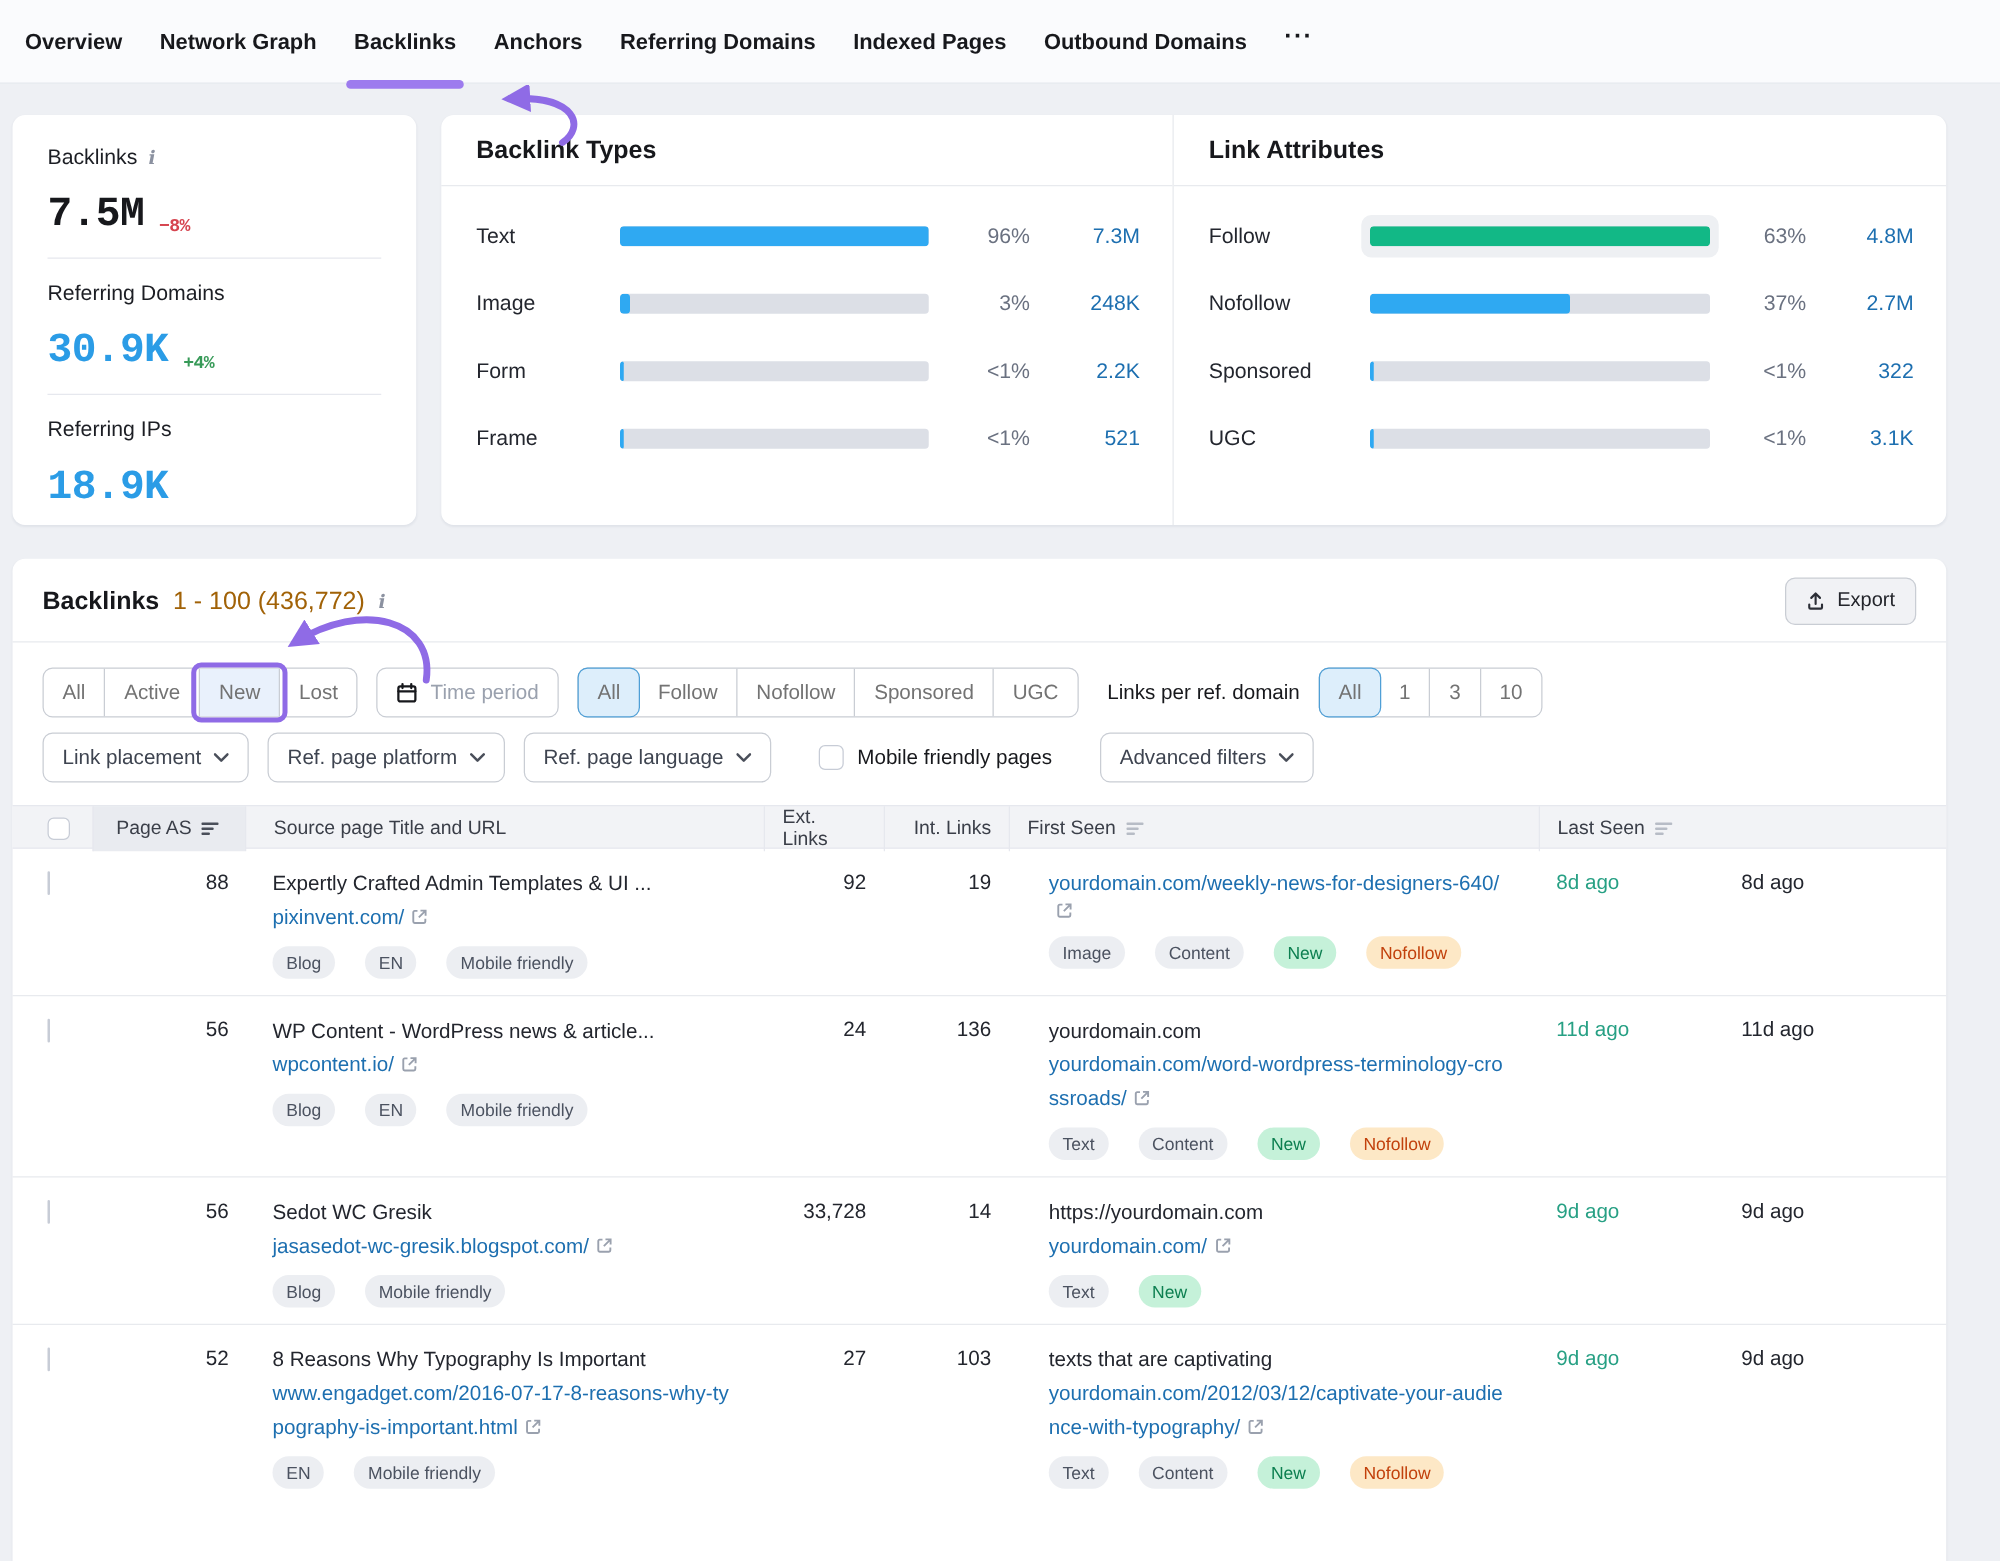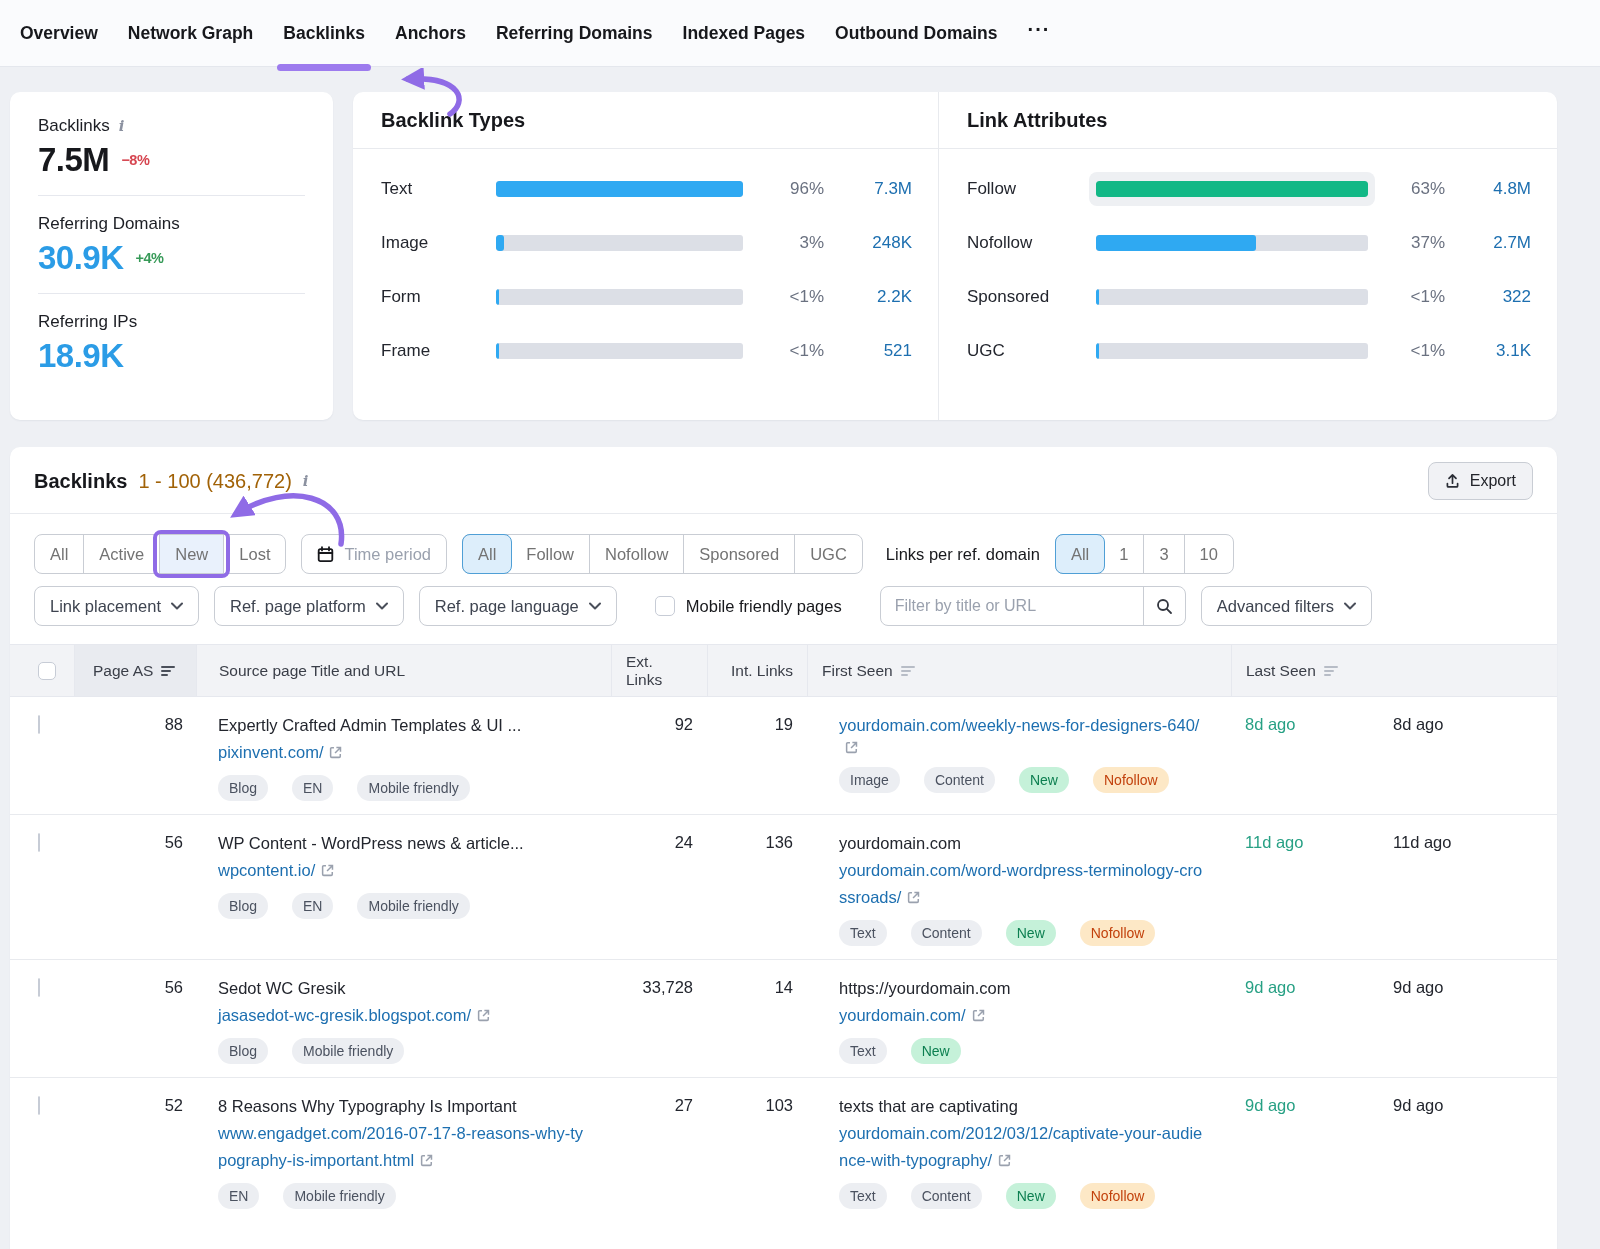--- a/index.html
+++ b/index.html
@@ -22,21 +22,21 @@
   .nav-underline { position:absolute; left:-6px; right:-6px; bottom:-4px; height:7px; background:#9d7bee; border-radius:4px; }
   .nav-more { font-weight:900; letter-spacing:1px; font-size:20px; padding-bottom:8px; }
   
   .card { position:absolute; background:#fff; border-radius:10px; box-shadow:0 1px 2px rgba(25,30,60,.06); }
   
   #stats { left:10px; top:92px; width:323px; height:328px; padding:6px 28px; }
   .stat { padding:18px 0 16px; border-bottom:1px solid #e6e8ee; }
   .stat:last-child { border-bottom:none; }
   .stat-label { font-size:17px; color:#1c1e24; display:flex; align-items:center; gap:9px; }
   .info { color:#8b91a0; font-family:"DejaVu Serif", serif; font-style:italic; font-weight:bold; font-size:15px; cursor:pointer; }
-  .stat-value { margin-top:5px; font-size:33px; font-weight:800; letter-spacing:-.5px; display:flex; align-items:center; }
+  .stat-value { margin-top:17px; font-size:33px; font-weight:800; letter-spacing:-.5px; display:flex; align-items:flex-end;font-family:Liberation Mono, monospace; }
   .v-black { color:#17181c; } .v-blue { color:#2b9ce6; }
   .delta { font-size:14.5px; font-weight:700; margin-left:12px; }
   .d-red { color:#d64550; } .d-green { color:#379a58; }
   
   #charts { left:353px; top:92px; width:1204px; height:328px; display:flex; }
   .chart-panel { width:585px; }
   .chart-panel.p2 { width:619px; border-left:1px solid #e8eaee; }
   .chart-title { height:57px; display:flex; align-items:center; padding:0 28px; font-size:20px; font-weight:700; color:#17181c; border-bottom:1px solid #e8eaee; }
   .chart-body { padding:13px 26px 0 28px; }
   .chart-row { display:grid; grid-template-columns:96px 1fr 62px 76px; column-gap:12px; align-items:center; height:54px; font-size:17px; }
@@ -68,21 +68,21 @@
   .btn .muted { color:#9aa1ae; }
   .flabel { font-size:16.5px; color:#17181c; margin-left:8px; white-space:nowrap; }
   .checkbox { width:20px; height:20px; border:1px solid #c7ccd6; border-radius:5px; background:#fff; cursor:pointer; flex:none; }
   .cb-label { font-size:16.5px; color:#17181c; margin-left:-4px; }
   .search { display:flex; height:40px; width:306px; border:1px solid #c9cdd4; border-radius:8px; background:#fff; overflow:hidden; }
   .search input { flex:1; min-width:0; border:none; outline:none; padding:0 14px; font-size:16px; color:#23262e; font-family:inherit; background:transparent; }
   .search input::placeholder { color:#9aa1ae; }
   .mag { width:42px; display:flex; align-items:center; justify-content:center; border-left:1px solid #c9cdd4; cursor:pointer; }
   
   .grid8 { display:grid; grid-template-columns:64px 122px 415px 96px 100px 424px 148px 1fr; }
-  .tbl-header { background:#f2f3f6; border-top:1px solid #e6e8ee; border-bottom:1px solid #e6e8ee; height:53px; align-items:center; font-size:15.5px; color:#3a3e48; }
+  .tbl-header { background:#f2f3f6; border-top:1px solid #e6e8ee; border-bottom:1px solid #e6e8ee; height:35px; align-items:center; font-size:15.5px; color:#3a3e48; }
   .th { display:flex; align-items:center; gap:8px; height:100%; padding:0 14px; border-left:1px solid #e6e8ee; }
   .th.first { border-left:none; padding-left:28px; }
   .th.pageas { background:#e9ebf0; padding-left:18px; cursor:pointer; }
   .th.rgt { justify-content:flex-end; }
   .th.sortable { cursor:pointer; }
   .trow { border-bottom:1px solid #e8eaee; padding:15px 0 13px; }
   .c-check { padding-left:28px; padding-top:4px; }
   .row-cb { width:18px; height:18px; border:1px solid #c7ccd6; border-radius:5px; background:#fff; cursor:pointer; }
   .c-as { text-align:right; padding-right:13px; padding-top:3px; font-size:16.5px; color:#23262e; }
   .c-src { padding-left:22px; padding-right:28px; min-width:0; }
@@ -346,29 +346,20 @@
       <button class="btn">
         <span>Ref. page language</span>
         <svg width="12" height="8" viewBox="0 0 12 8" fill="none">
             <path d="M1 1.5 6 6.5 11 1.5" stroke="#4a4f5a" stroke-width="2" stroke-linecap="round" stroke-linejoin="round"></path>
           </svg>
       </button>
       <span style="width:8px"></span>
       <span class="checkbox"></span>
       <span class="cb-label">Mobile friendly pages</span>
       <span style="width:8px"></span>
-      <div class="search">
-        <input type="text" placeholder="Filter by title or URL" style="">
-        <span class="mag">
-          <svg width="17" height="17" viewBox="0 0 17 17" fill="none">
-              <circle cx="7" cy="7" r="5" stroke="#33363f" stroke-width="1.8"></circle>
-              <path d="M10.8 10.8 15 15" stroke="#33363f" stroke-width="1.8" stroke-linecap="round"></path>
-            </svg>
-        </span>
-      </div>
       <button class="btn">
         <span>Advanced filters</span>
         <svg width="12" height="8" viewBox="0 0 12 8" fill="none">
             <path d="M1 1.5 6 6.5 11 1.5" stroke="#4a4f5a" stroke-width="2" stroke-linecap="round" stroke-linejoin="round"></path>
           </svg>
       </button>
     </div>
   </div>
 
   <div class="grid8 tbl-header">

